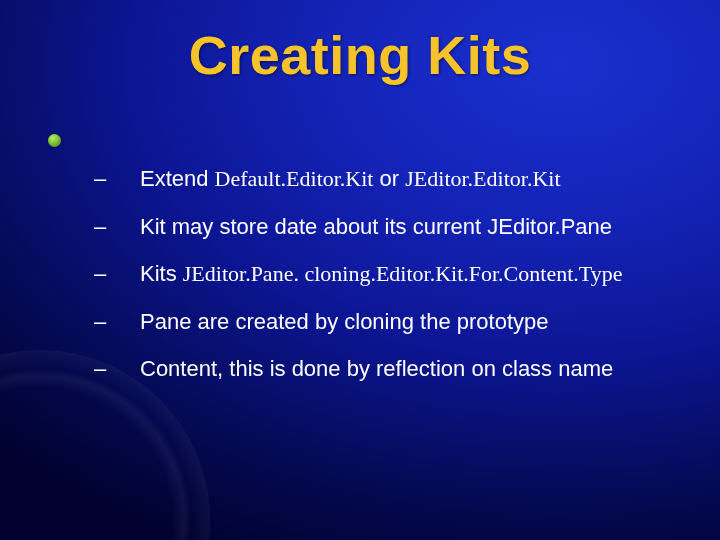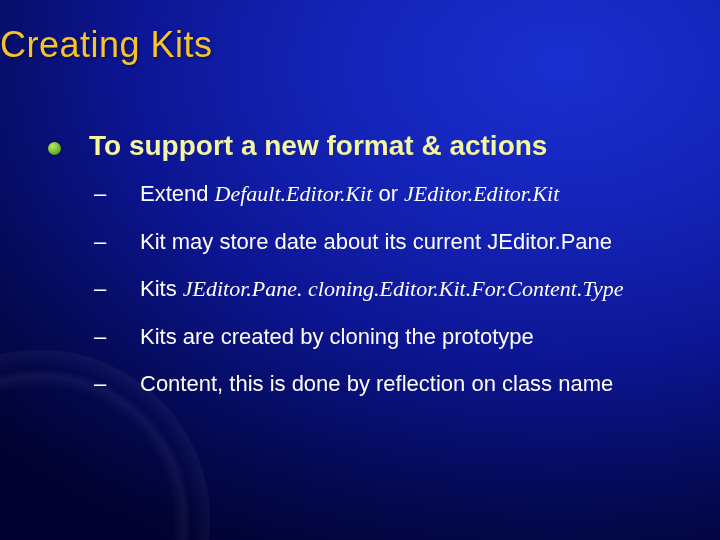--- a/index.html
+++ b/index.html
@@ -20,23 +20,24 @@
                 #0c1592 55%,
                 #040a55 80%,
                 #010230 100%);
     box-sizing: border-box;
   }
   .title {
     position: absolute;
     top: 24px;
     left: 0;
     width: 100%;
+    text-align: center;
     color: #f6c32a;
-    font-size: 36px;
-    font-weight: 400;
+    font-size: 54px;
+    font-weight: 700;
     letter-spacing: 0.5px;
     text-shadow: 1px 1px 3px rgba(0,0,0,0.5);
   }
   .content {
     position: absolute;
     top: 130px;
     left: 48px;
     right: 30px;
   }
   .heading-row {
@@ -74,21 +75,20 @@
     flex: 0 0 auto;
     width: 24px;
     margin-right: 22px;
     text-align: left;
   }
   .subtext {
     flex: 1 1 auto;
   }
   .code {
     font-family: "Times New Roman", Times, serif;
-    font-style: italic;
   }
   .deco {
     position: absolute;
     left: -130px;
     bottom: -150px;
     width: 340px;
     height: 340px;
     border-radius: 50%;
     background: radial-gradient(circle at 50% 50%,
                 rgba(255,255,255,0.00) 55%,
@@ -104,21 +104,20 @@
 
 <div class="slide">
   <div class="deco"></div>
 
   <div class="title">Creating Kits</div>
 
   <div class="content">
 
     <div class="heading-row">
       <div class="disc"></div>
-      <div class="heading-text">To support a new format &amp; actions</div>
     </div>
 
     <div class="subitems">
 
       <div class="subrow">
         <div class="dash">–</div>
         <div class="subtext">
           <span>Extend </span><span class="code">Default.Editor.Kit</span><span> or </span><span class="code">JEditor.Editor.Kit</span><span></span>
         </div>
       </div>
@@ -133,21 +132,21 @@
       <div class="subrow">
         <div class="dash">–</div>
         <div class="subtext">
           <span>Kits </span><span class="code">JEditor.Pane. cloning.Editor.Kit.For.Content.Type</span>
         </div>
       </div>
 
       <div class="subrow">
         <div class="dash">–</div>
         <div class="subtext">
-          <span>Kits are created by cloning the prototype</span>
+          <span>Pane are created by cloning the prototype</span>
         </div>
       </div>
 
       <div class="subrow">
         <div class="dash">–</div>
         <div class="subtext">
           <span>Content, this is done by reflection on class name</span>
         </div>
       </div>
 

